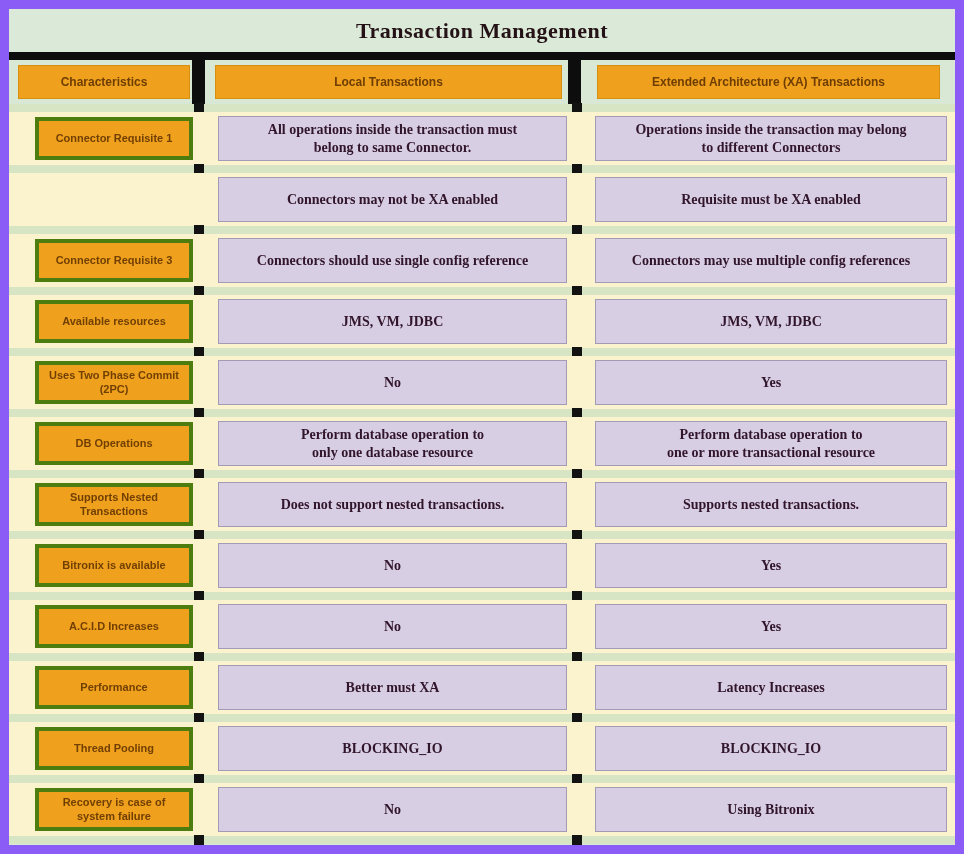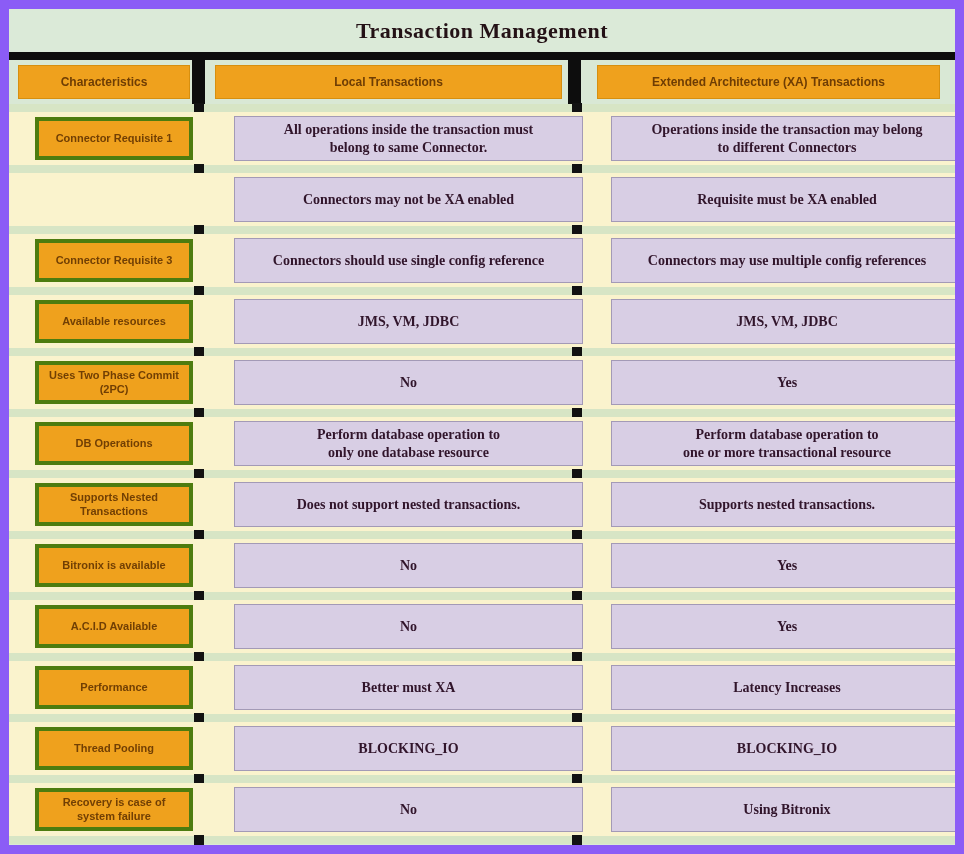--- a/index.html
+++ b/index.html
@@ -44,21 +44,21 @@
     display:flex; align-items:center; justify-content:center;
     font-weight:bold; font-size:11px; color:#713f04;
     text-align:center; white-space:pre-line; line-height:1.25;
   }
   .cell {
     position:absolute; top:4px; bottom:4px;
     background:#d8cee4; border:1px solid #a39ab6;
     display:flex; align-items:center; justify-content:center;
     font-family:"Liberation Serif","DejaVu Serif",serif;
     font-weight:bold; font-size:14px; color:#31152b;
-    text-align:center; white-space:pre-line; line-height:1.25;margin-left:16px;
+    text-align:center; white-space:pre-line; line-height:1.25;
   }
   .cell.c2 { left:209px; width:347px; }
   .cell.c3 { left:586px; width:350px; }
   
   .strip { position:relative; height:8px; background:#d7e5c5; }
   .sq {
     position:absolute; top:-1px; width:10px; height:10px; background:#121212;
   }
   .sq.s1 { left:185px; }
   .sq.s2 { left:563px; }
@@ -166,21 +166,21 @@
       <div class="lab">Bitronix is available</div>
       <div class="cell c2">No</div>
       <div class="cell c3">Yes</div>
     </div>
     <div class="strip">
       <div class="sq s1"></div>
       <div class="sq s2"></div>
     </div>
 
     <div class="row">
-      <div class="lab">A.C.I.D Available</div>
+      <div class="lab">A.C.I.D Increases</div>
       <div class="cell c2">No</div>
       <div class="cell c3">Yes</div>
     </div>
     <div class="strip">
       <div class="sq s1"></div>
       <div class="sq s2"></div>
     </div>
 
     <div class="row">
       <div class="lab">Performance</div>

